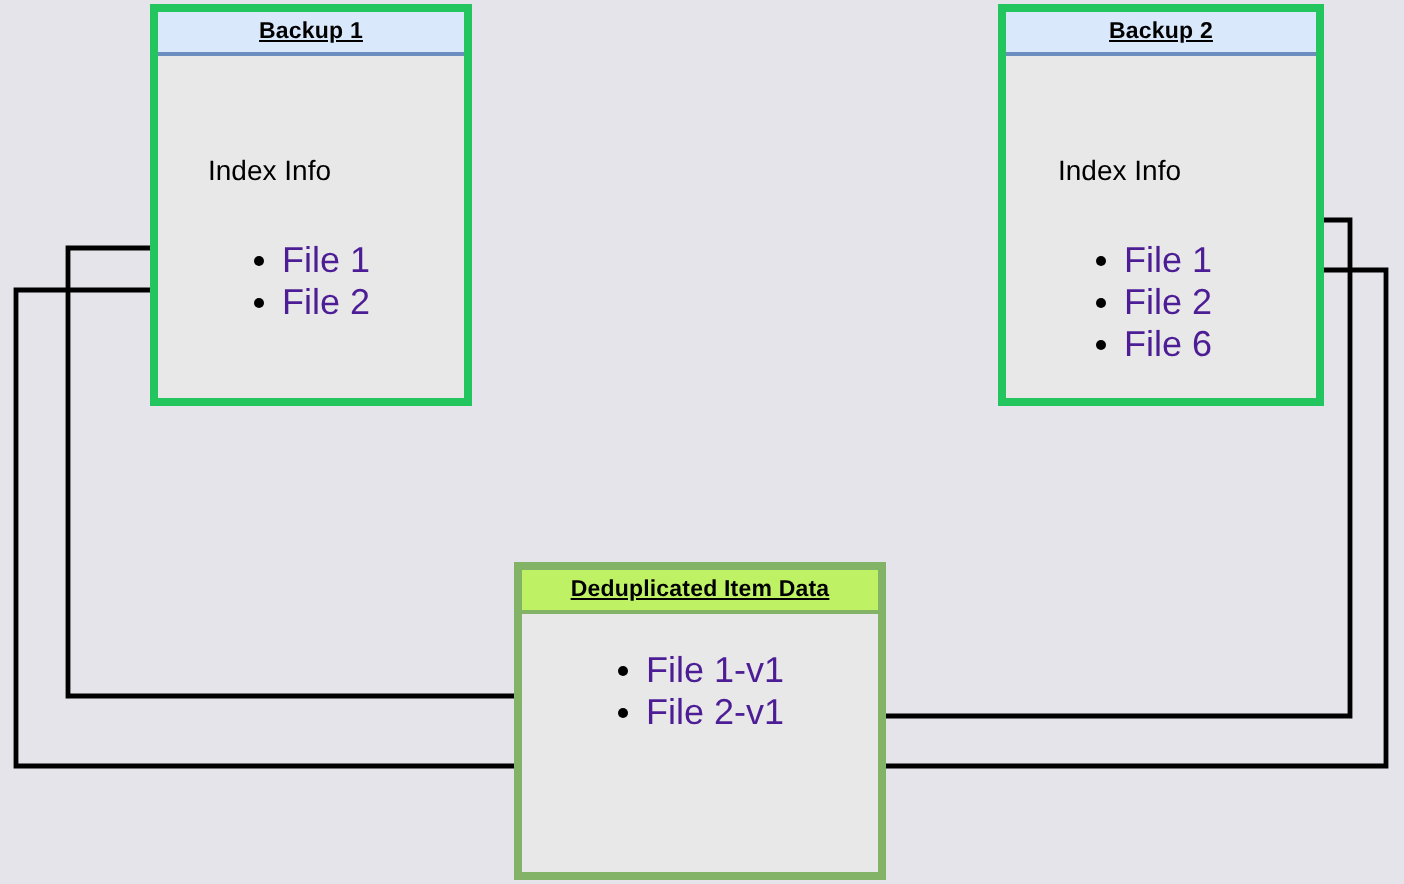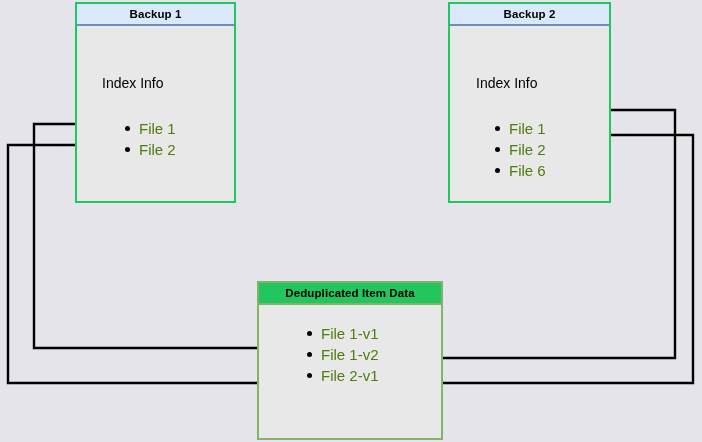--- a/index.html
+++ b/index.html
@@ -24,42 +24,43 @@
     top: 0;
     width: 702px;
     height: 442px;
     pointer-events: none;
   }
 
   
   .box {
     position: absolute;
     box-sizing: border-box;
-    border: 2px solid #22c55e;
+    border: 4px solid #22c55e;
     background: #e8e8e8;
+    text-decoration: underline;
   }
   .box.green {
     border-color: #82b366;
     background: #e8e8e8;
   }
   .box-header {
     box-sizing: border-box;
     height: 22px;
     background: #dae8fc;
     border-bottom: 2px solid #6c8ebf;
     font-size: 11.5px;
     font-weight: bold;
     color: #000;
     display: flex;
     align-items: center;
     justify-content: center;
     letter-spacing: 0.1px;
   }
   .box.green .box-header {
-    background: #22c55e;
+    background: #bef264;
     border-bottom-color: #82b366;
   }
   .box-body {
     position: relative;
     height: calc(100% - 22px);
   }
 
   .index-label {
     position: absolute;
     font-size: 14px;
@@ -68,40 +69,40 @@
   }
 
   .file-list {
     position: absolute;
     margin: 0;
     padding: 0;
     list-style: none;
   }
   .file-list li {
     position: relative;
-    font-size: 15px;
+    font-size: 18px;
     line-height: 21px;
     height: 21px;
-    color: #4d7c0f;
+    color: #4c1d95;
     padding-left: 15px;
     white-space: nowrap;
   }
   .file-list li .bullet {
     position: absolute;
     left: 1px;
     top: 8px;
     width: 5px;
     height: 5px;
     border-radius: 50%;
     background: #000;
   }
 
   
   #box-backup-1 { left: 75px;  top: 2px;   width: 161px; height: 201px; }
-  #box-backup-2 { left: 448px; top: 2px;   width: 163px; height: 201px; }
+  #box-backup-2 { left: 499px; top: 2px;   width: 163px; height: 201px; }
   #box-dedup    { left: 257px; top: 281px; width: 186px; height: 159px; }
 
   #box-backup-1 .index-label { left: 25px; top: 49px; }
   #box-backup-2 .index-label { left: 26px; top: 49px; }
 
   #box-backup-1 .file-list { left: 47px; top: 92px; }
   #box-backup-2 .file-list { left: 44px; top: 92px; }
   #box-dedup    .file-list { left: 47px; top: 18px; }
 </style>
 </head>
@@ -169,23 +170,19 @@
   <div class="box green" id="box-dedup">
     <div class="box-header">Deduplicated Item Data</div>
     <div class="box-body">
       <ul class="file-list">
         <li>
           <span class="bullet"></span>
           <span>File 1-v1</span>
         </li>
         <li>
           <span class="bullet"></span>
-          <span>File 1-v2</span>
-        </li>
-        <li>
-          <span class="bullet"></span>
           <span>File 2-v1</span>
         </li>
       </ul>
     </div>
   </div>
 
 </div>
 
 </body></html>

